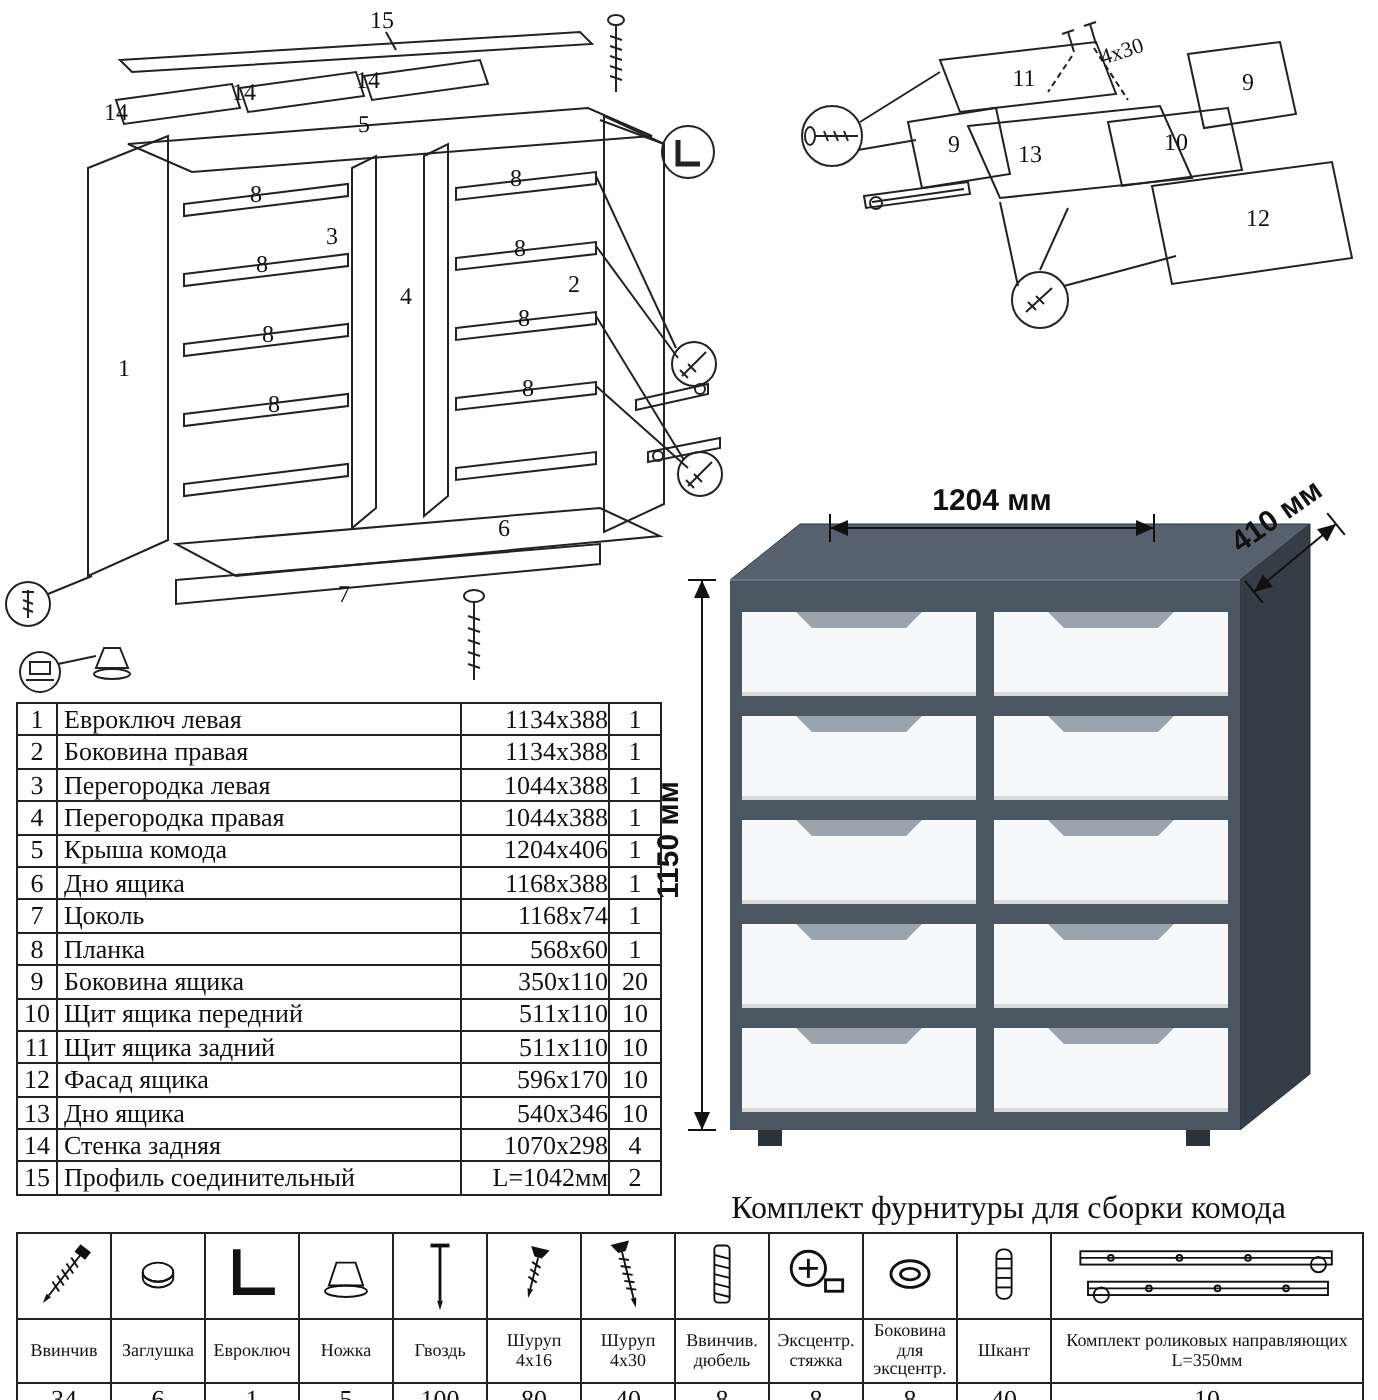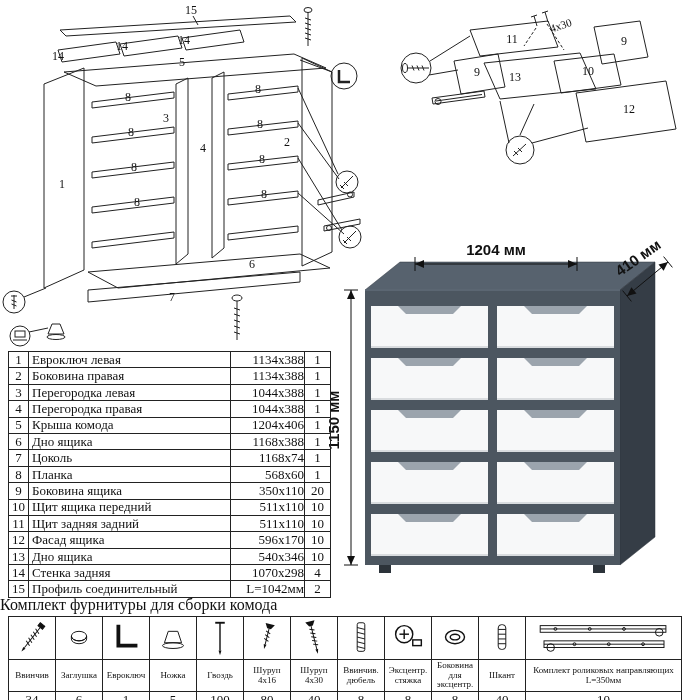--- a/index.html
+++ b/index.html
@@ -8,21 +8,21 @@
   .abs{position:absolute;}
   table{border-collapse:collapse;}
   
   .parts{position:absolute;left:8px;top:351px;width:322px;table-layout:fixed;}
   .parts td{border:1px solid #222;font-size:13px;height:15.4px;padding:0 3px;
             line-height:1.05;white-space:nowrap;overflow:hidden;}
   .parts td.num,.parts td.qty{text-align:center;padding:0;}
   .parts td.size{text-align:right;padding:0;}
   .parts td.ctr{text-align:left;}
   
-  .hw-title{position:absolute;left:0;top:596px;width:643px;text-align:left;
+  .hw-title{position:absolute;left:0;top:596px;width:643px;text-align:right;
             font-size:16px;line-height:18px;}
   .hw{position:absolute;left:8px;top:616px;width:673px;table-layout:fixed;}
   .hw td{border:1px solid #222;text-align:center;vertical-align:middle;padding:0;overflow:hidden;}
   .hw .icon-cell{height:42px;}
   .hw .icon-cell svg{display:block;margin:0 auto;}
   .hw .label-cell{font-size:9px;line-height:1.08;height:22px;padding:1px;}
   .hw .qty-cell{font-size:13px;height:15px;}
   
   svg text{font-family:"Liberation Serif",serif;fill:#111;}
   svg .callout{font-size:12px;}
@@ -347,21 +347,21 @@
           <td class="qty">20</td>
         </tr>
       <tr>
           <td class="num">10</td>
           <td>Щит ящика передний</td>
           <td class="size">511x110</td>
           <td class="qty">10</td>
         </tr>
       <tr>
           <td class="num">11</td>
-          <td>Щит задняя задний</td>
+          <td>Щит ящика задний</td>
           <td class="size">511x110</td>
           <td class="qty">10</td>
         </tr>
       <tr>
           <td class="num">12</td>
           <td>Фасад ящика</td>
           <td class="size">596x170</td>
           <td class="qty">10</td>
         </tr>
       <tr>

